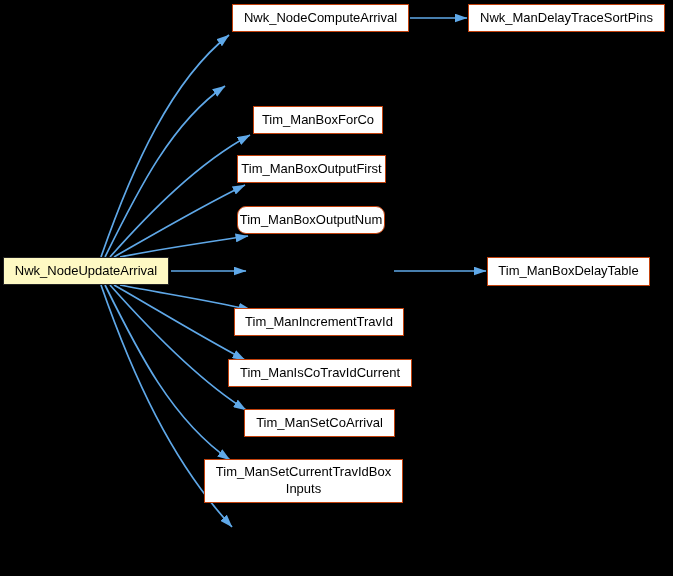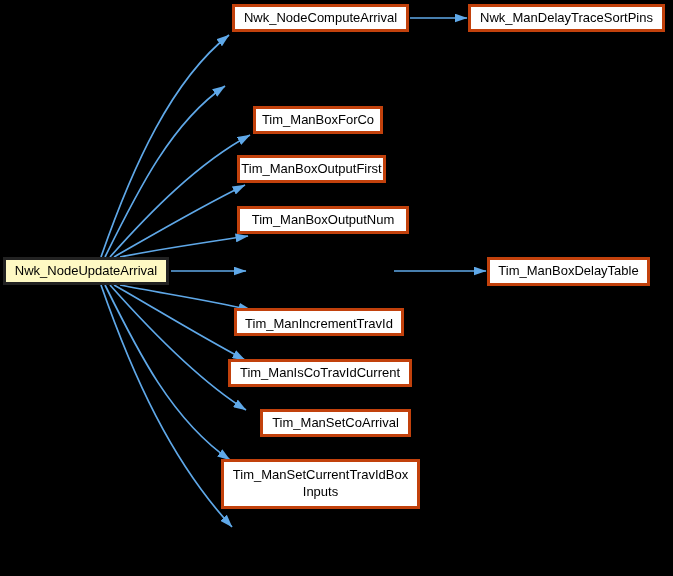--- a/index.html
+++ b/index.html
@@ -19,21 +19,21 @@
     position: absolute;
     left: 0;
     top: 0;
     width: 673px;
     height: 576px;
   }
   .node {
     position: absolute;
     box-sizing: border-box;
     background: #ffffff;
-    border: 3px solid #c2410c;
+    border: 1px solid #c2410c;
     color: #000000;
     font-size: 13px;
     line-height: 1.3;
     display: flex;
     flex-direction: column;
     align-items: center;
     justify-content: center;
     text-align: center;
     white-space: nowrap;
     cursor: pointer;
@@ -81,38 +81,38 @@
 
 
   <div class="node" style="left:253px; top:106px; width:130px; height:28px;">
     <span>Tim_ManBoxForCo</span>
   </div>
 
   <div class="node" style="left:237px; top:155px; width:149px; height:28px;">
     <span>Tim_ManBoxOutputFirst</span>
   </div>
 
-  <div class="node" style="left:237px; top:206px; width:172px; height:28px;">
+  <div class="node" style="left:237px; top:206px; width:148px; height:28px;border-radius:9px;">
     <span>Tim_ManBoxOutputNum</span>
   </div>
 
 
-  <div class="node" style="left:234px; top:308px; width:170px; height:28px;justify-content:flex-end;">
+  <div class="node" style="left:234px; top:308px; width:170px; height:28px;">
     <span>Tim_ManIncrementTravId</span>
   </div>
 
   <div class="node" style="left:228px; top:359px; width:184px; height:28px;">
     <span>Tim_ManIsCoTravIdCurrent</span>
   </div>
 
-  <div class="node" style="left:244px; top:409px; width:151px; height:28px;margin-left:16px;">
+  <div class="node" style="left:244px; top:409px; width:151px; height:28px;">
     <span>Tim_ManSetCoArrival</span>
   </div>
 
-  <div class="node" style="left:221px; top:459px; width:199px; height:50px;">
+  <div class="node" style="left:204px; top:459px; width:199px; height:44px;">
     <span>Tim_ManSetCurrentTravIdBox</span>
     <span>Inputs</span>
   </div>
 
 
   <div class="node" style="left:468px; top:4px; width:197px; height:28px;">
     <span>Nwk_ManDelayTraceSortPins</span>
   </div>
 
   <div class="node" style="left:487px; top:257px; width:163px; height:29px;">

